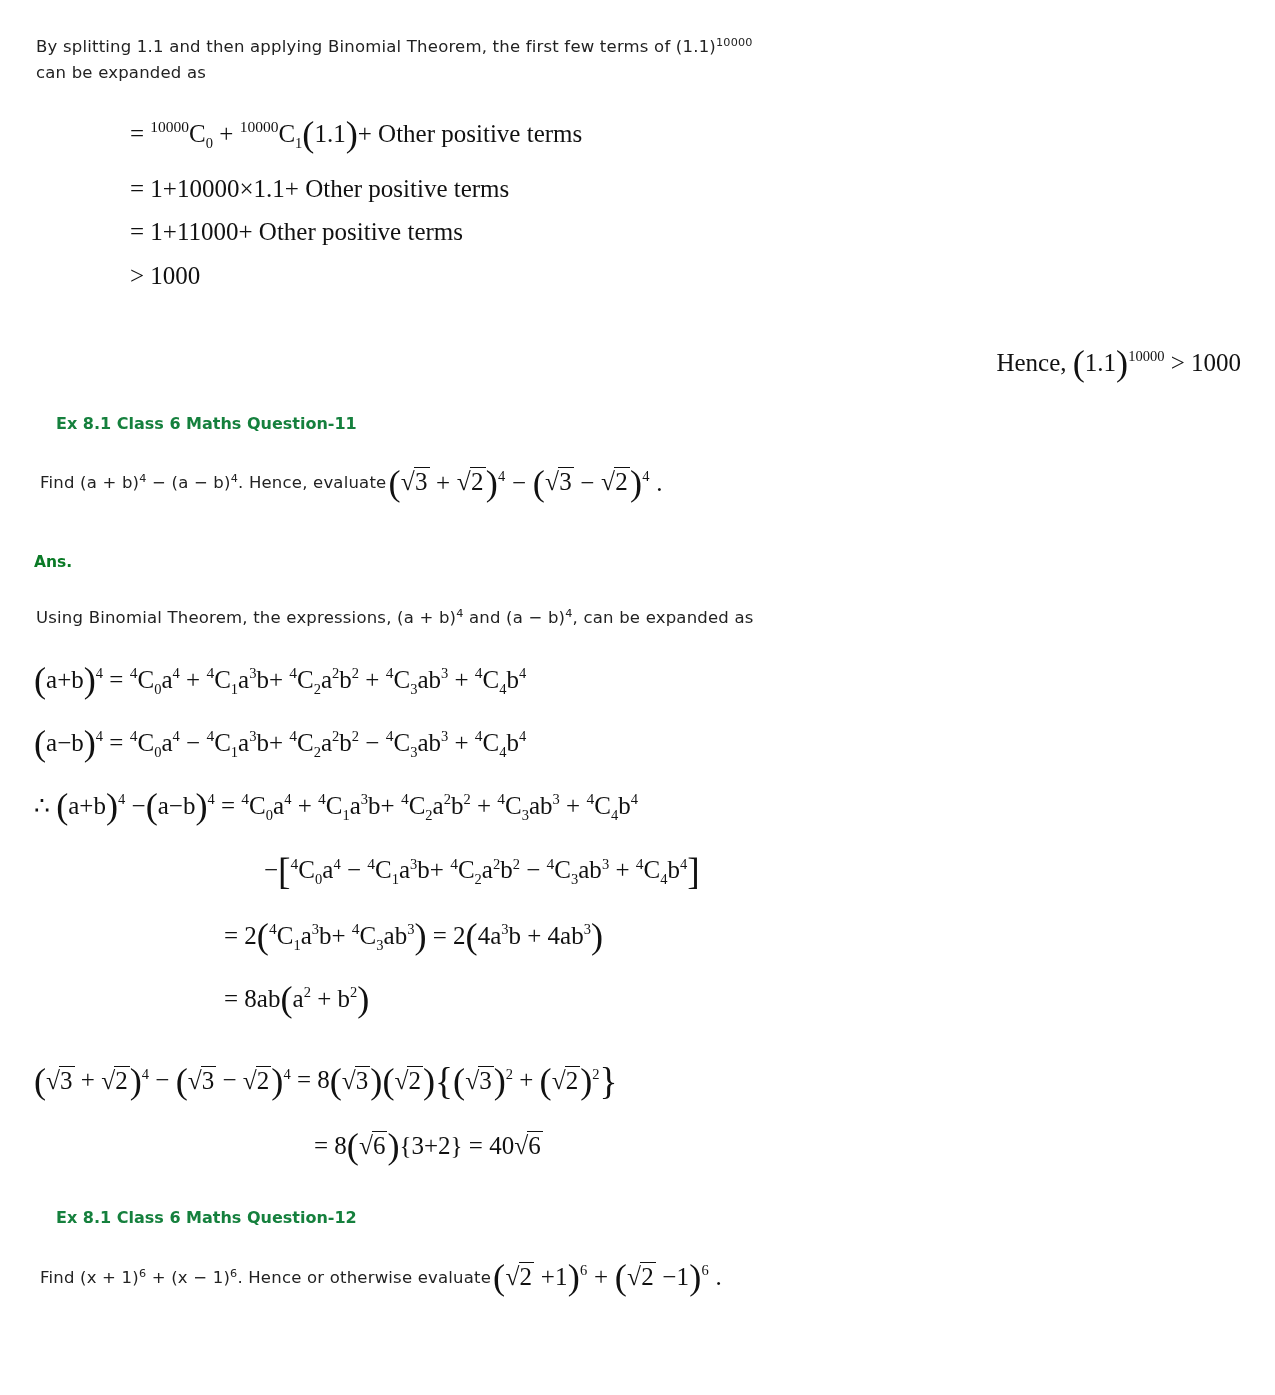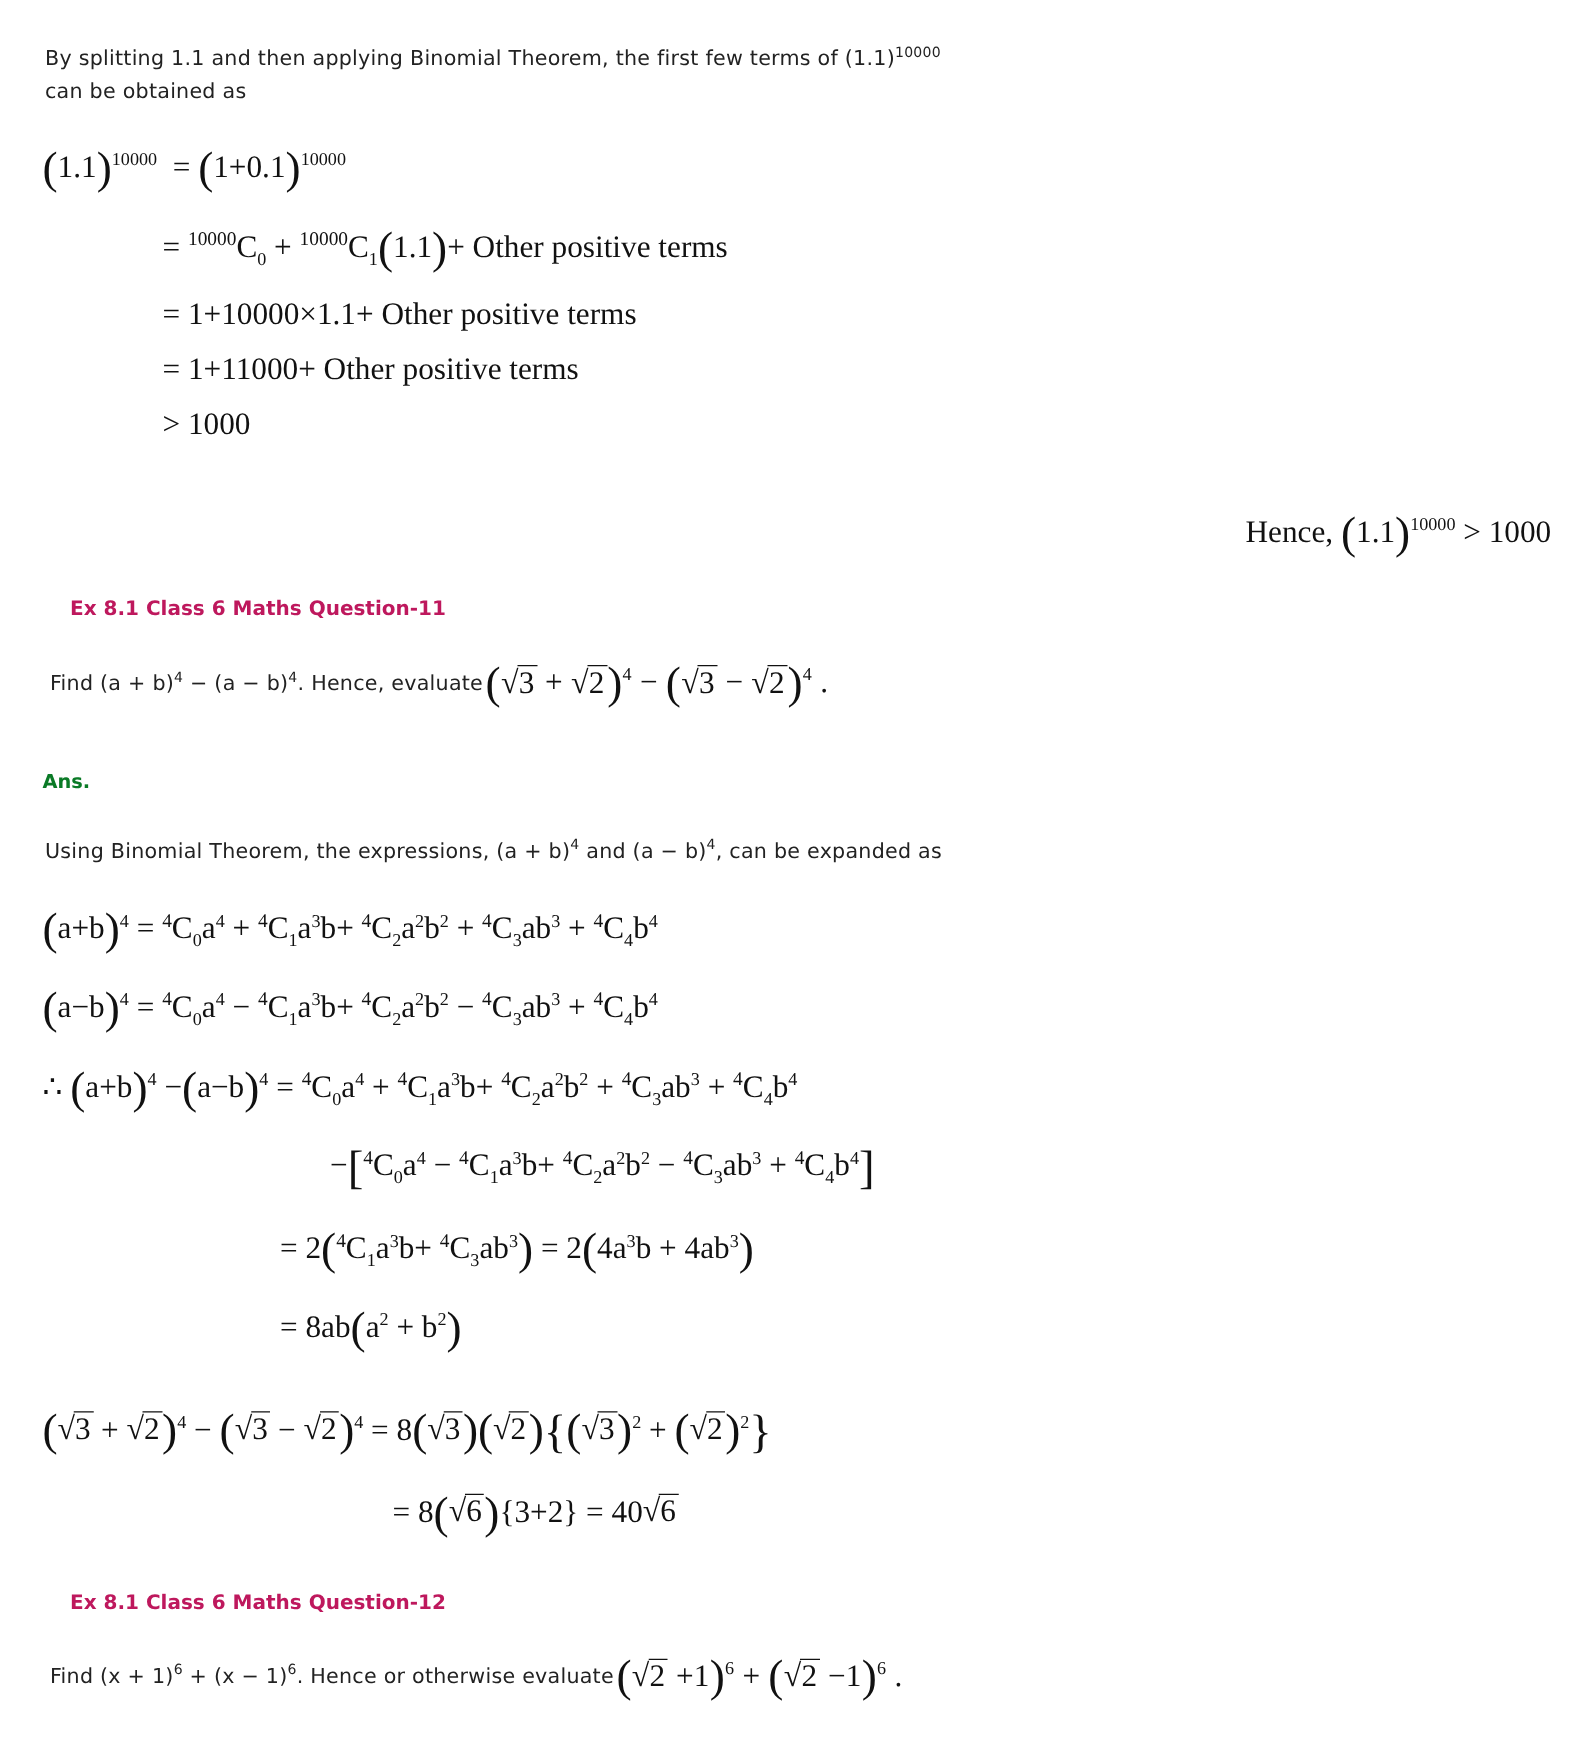--- a/index.html
+++ b/index.html
@@ -40,21 +40,21 @@
   }
   .indent1 { padding-left: 96px; }
   .indent2 { padding-left: 190px; }
   .indent3 { padding-left: 230px; }
   .indent4 { padding-left: 280px; }
 
   .qhead {
     font-family: "DejaVu Sans", sans-serif;
     font-size: 16px;
     font-weight: bold;
-    color: #be185d;
+    color: #15803d;
     margin: 30px 0 22px 22px;
   }
   .ans {
     font-family: "DejaVu Sans", sans-serif;
     font-size: 15.5px;
     font-weight: bold;
     color: #0a7a26;
     margin: 42px 0 26px 0;
   }
   .qtext {
@@ -103,28 +103,24 @@
   .tiny-pre { font-size: 0.62em; vertical-align: super; line-height: 0; }
   .brace { font-size: 1.5em; vertical-align: -0.15em; }
 </style>
 </head>
 <body>
 
 <div class="page">
 
   <div class="para lead topblock">
     <span>By splitting 1.1 and then applying Binomial Theorem, the first few terms of (1.1)</span><sup>10000</sup><br>
-    <span>can be obtained as</span>
+    <span>can be expanded as</span>
   </div>
 
   <div class="mathblock">
-    <div class="mathline">
-      <span class="paren-big">(</span>1.1<span class="paren-big">)</span><span class="supsm">10000</span>
-      &nbsp;=&nbsp;<span class="paren-big">(</span>1+0.1<span class="paren-big">)</span><span class="supsm">10000</span>
-    </div>
     <div class="mathline indent1">
       =&nbsp;<span class="tiny-pre">10000</span>C<span class="subsm">0</span> + <span class="tiny-pre">10000</span>C<span class="subsm">1</span><span class="paren-big">(</span>1.1<span class="paren-big">)</span>+ Other positive terms
     </div>
     <div class="mathline indent1">
       =&nbsp;1+10000×1.1+ Other positive terms
     </div>
     <div class="mathline indent1">
       =&nbsp;1+11000+ Other positive terms
     </div>
     <div class="mathline indent1">

